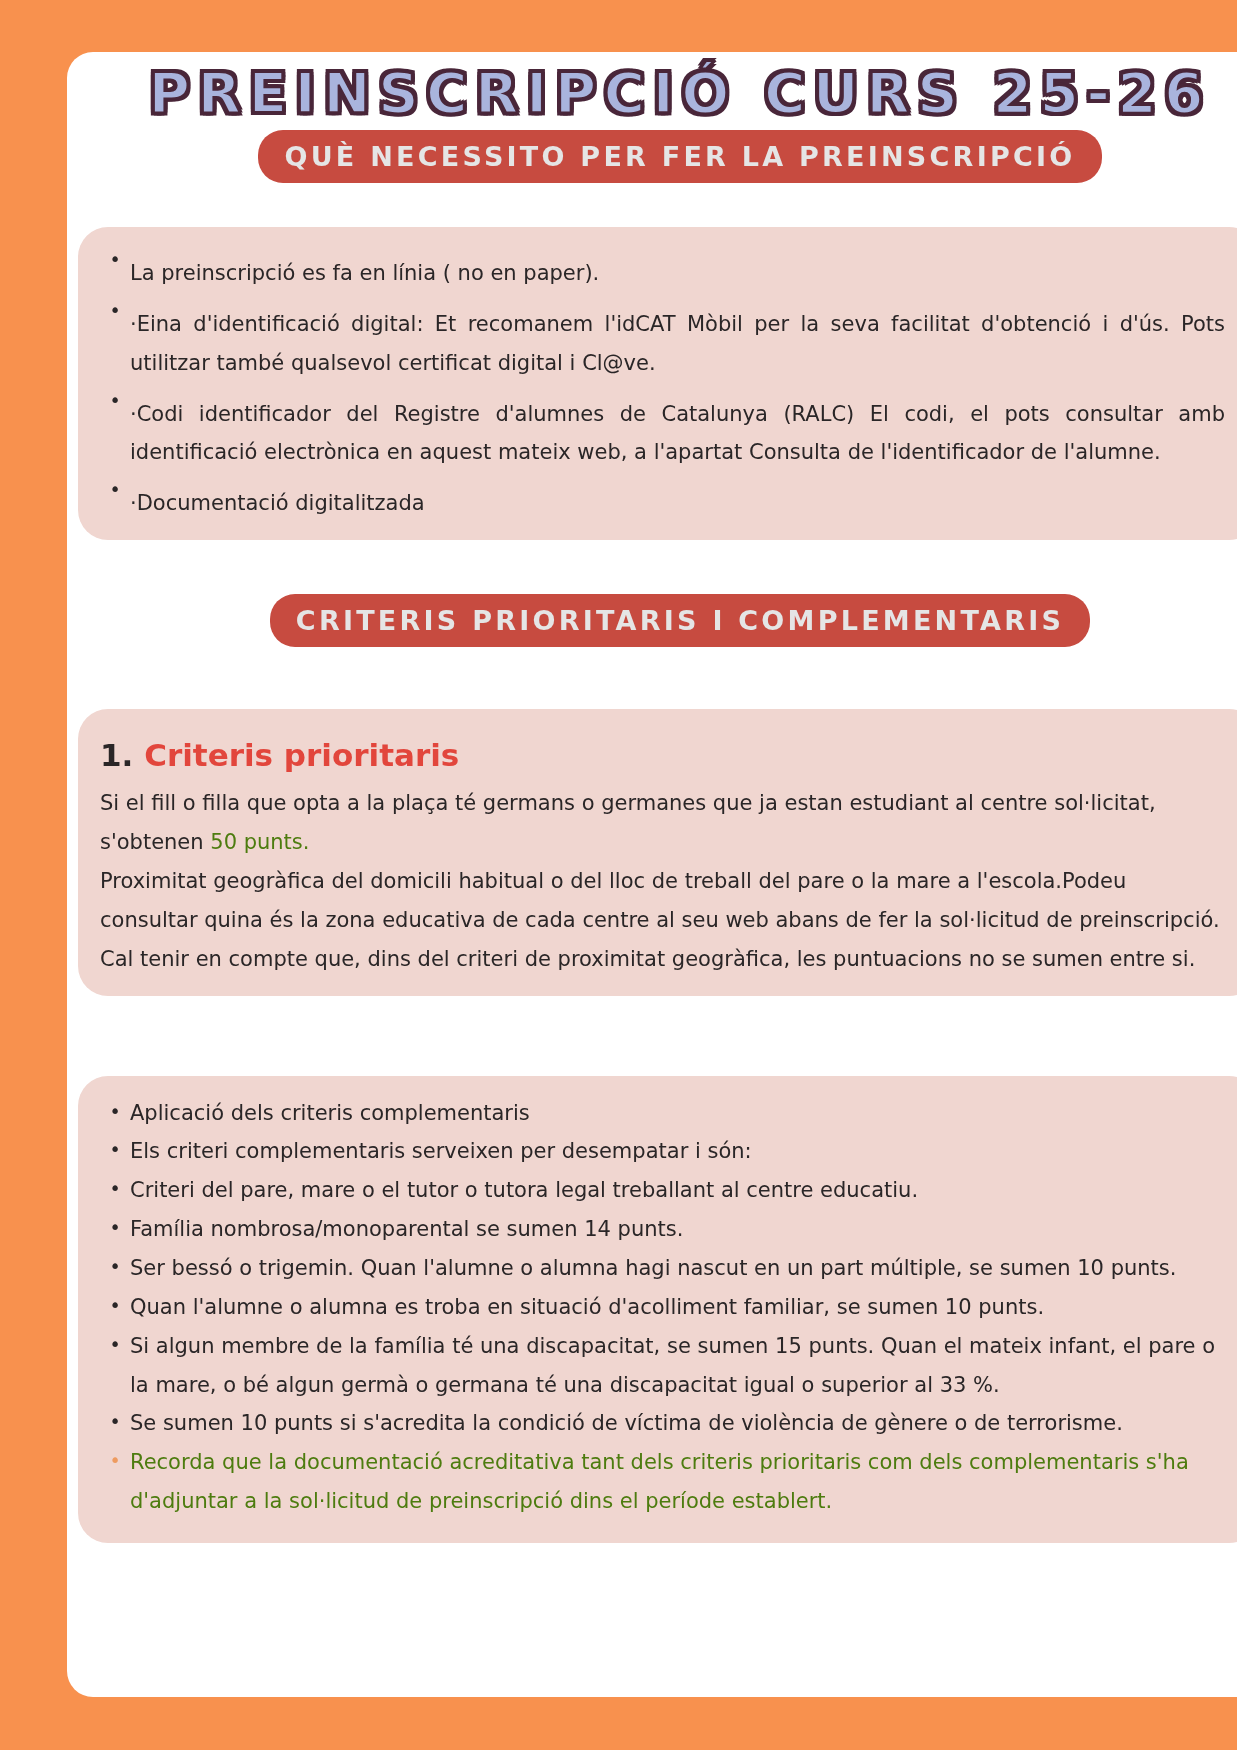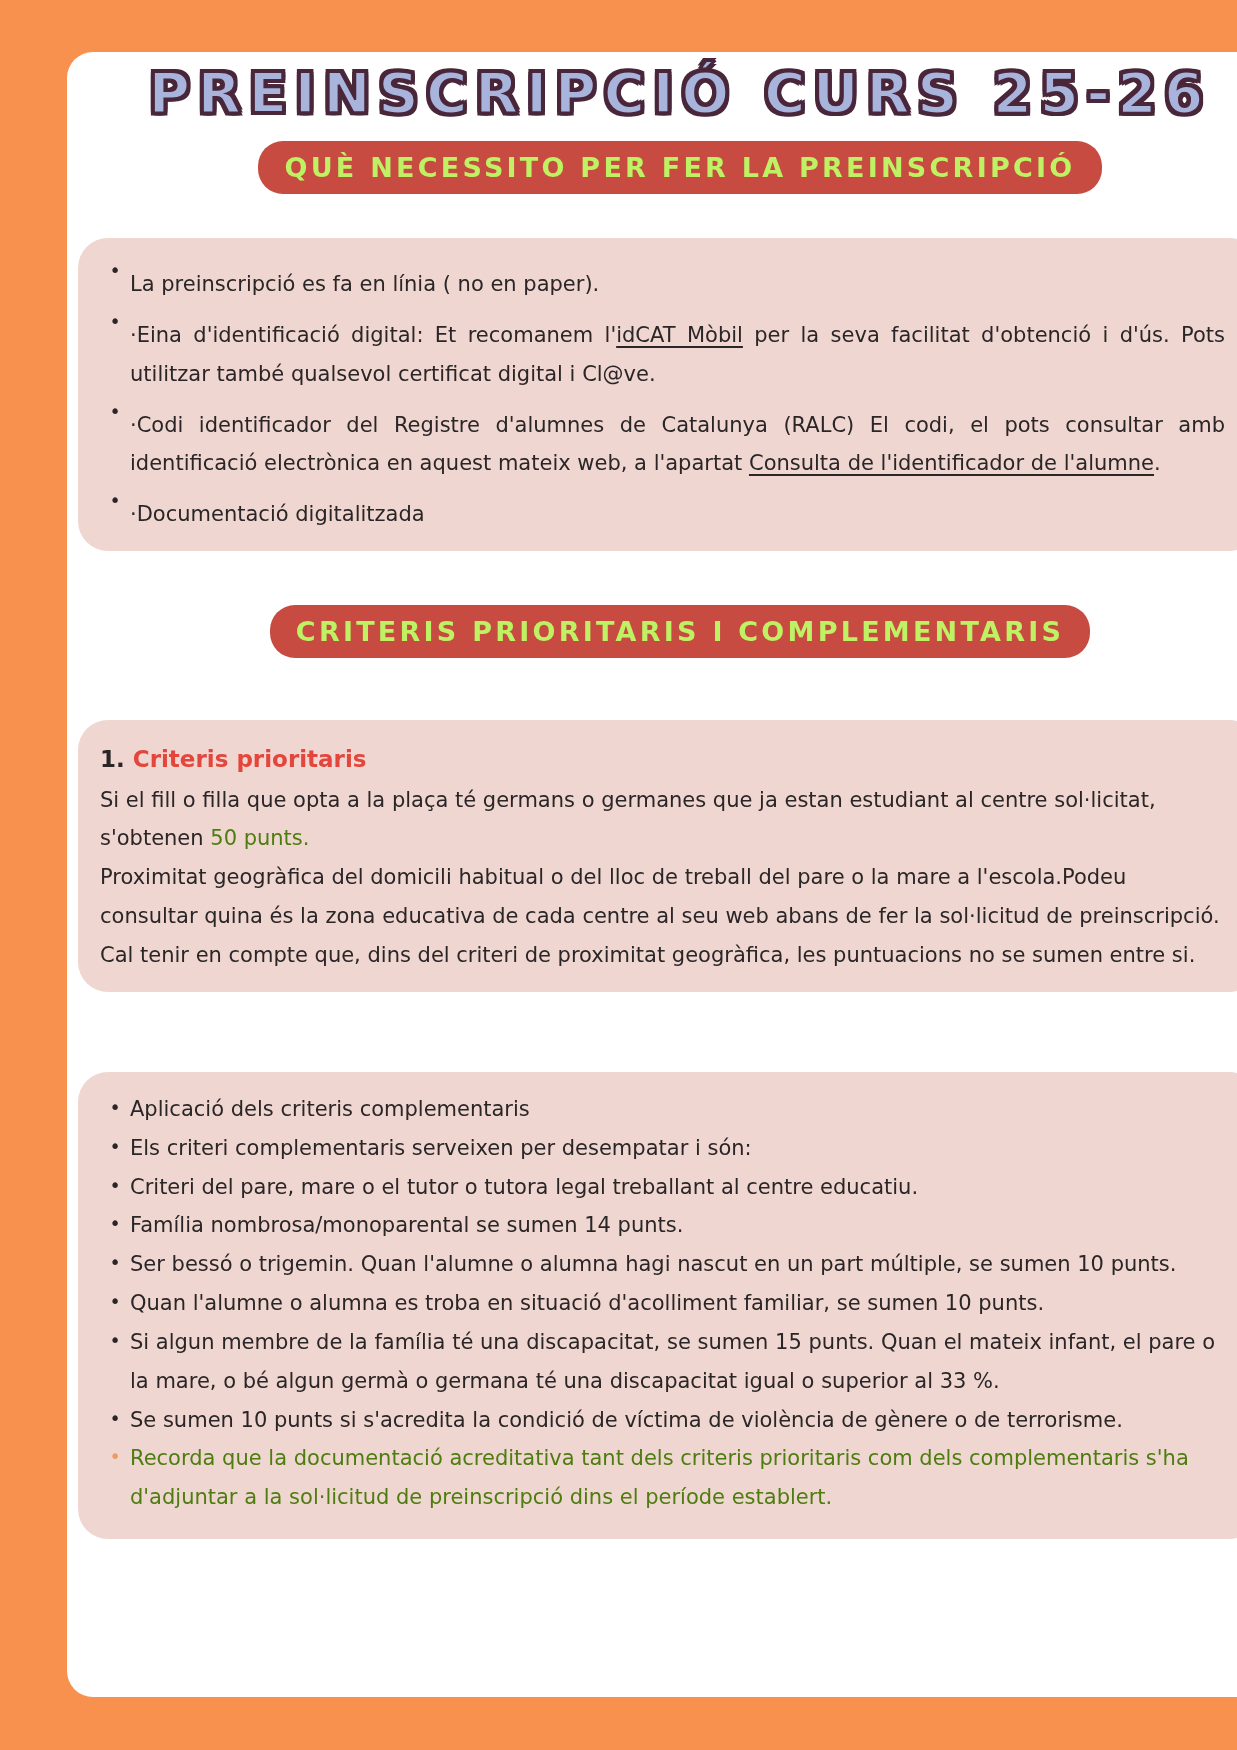--- a/index.html
+++ b/index.html
@@ -28,23 +28,23 @@
     -webkit-text-stroke:2px #492639;
     text-shadow:
       -3px -3px 0 #492639, 3px -3px 0 #492639,
       -3px  3px 0 #492639, 3px  3px 0 #492639,
       -3px  0   0 #492639, 3px  0   0 #492639,
        0   -3px 0 #492639, 0    3px 0 #492639;
   }
   .banner{
     display:block;
     width:fit-content;
-    margin:16px auto 0;
+    margin:5px auto 0;
     background:#c74b40;
-    color:#bef264;
+    color:#e5e5e5;
     font-size:27px;
     font-weight:bold;
     letter-spacing:0.12em;
     padding:11px 26px;
     border-radius:25px;
     text-align:center;
   }
   .banner.second{margin-top:54px;}
   .pink-box{
     background:#f0d6d0;
@@ -58,25 +58,25 @@
   .pink-box.second{margin-top:62px;padding-top:18px;}
   .pink-box.third{margin-top:80px;padding-top:18px;padding-bottom:22px;}
   .bullet-row{display:flex;align-items:flex-start;}
   .bullet-row .dot{
     flex:0 0 30px;
     text-align:center;
     font-size:19px;
   }
   .bullet-row .content{flex:1;}
   .justify .content{text-align:justify;margin-top:12px;}
-  .box-heading{margin:0;font-size:23px;font-weight:bold;}
+  .box-heading{margin:0;font-size:31px;font-weight:bold;}
   .box-heading .num{color:#2a2627;}
   .box-heading .red{color:#e2463c;}
   .para{margin:0;}
-  .u{text-decoration:underline;text-underline-offset:4px;}
+  .u{text-underline-offset:4px;}
   .accent{color:#4d7c0f;}
   .dot.accent{color:#ee9b60;}
 </style>
 </head>
 <body>
 
 <div class="page">
 
   <h1 class="main-title">PREINSCRIPCIÓ CURS 25-26</h1>
 

